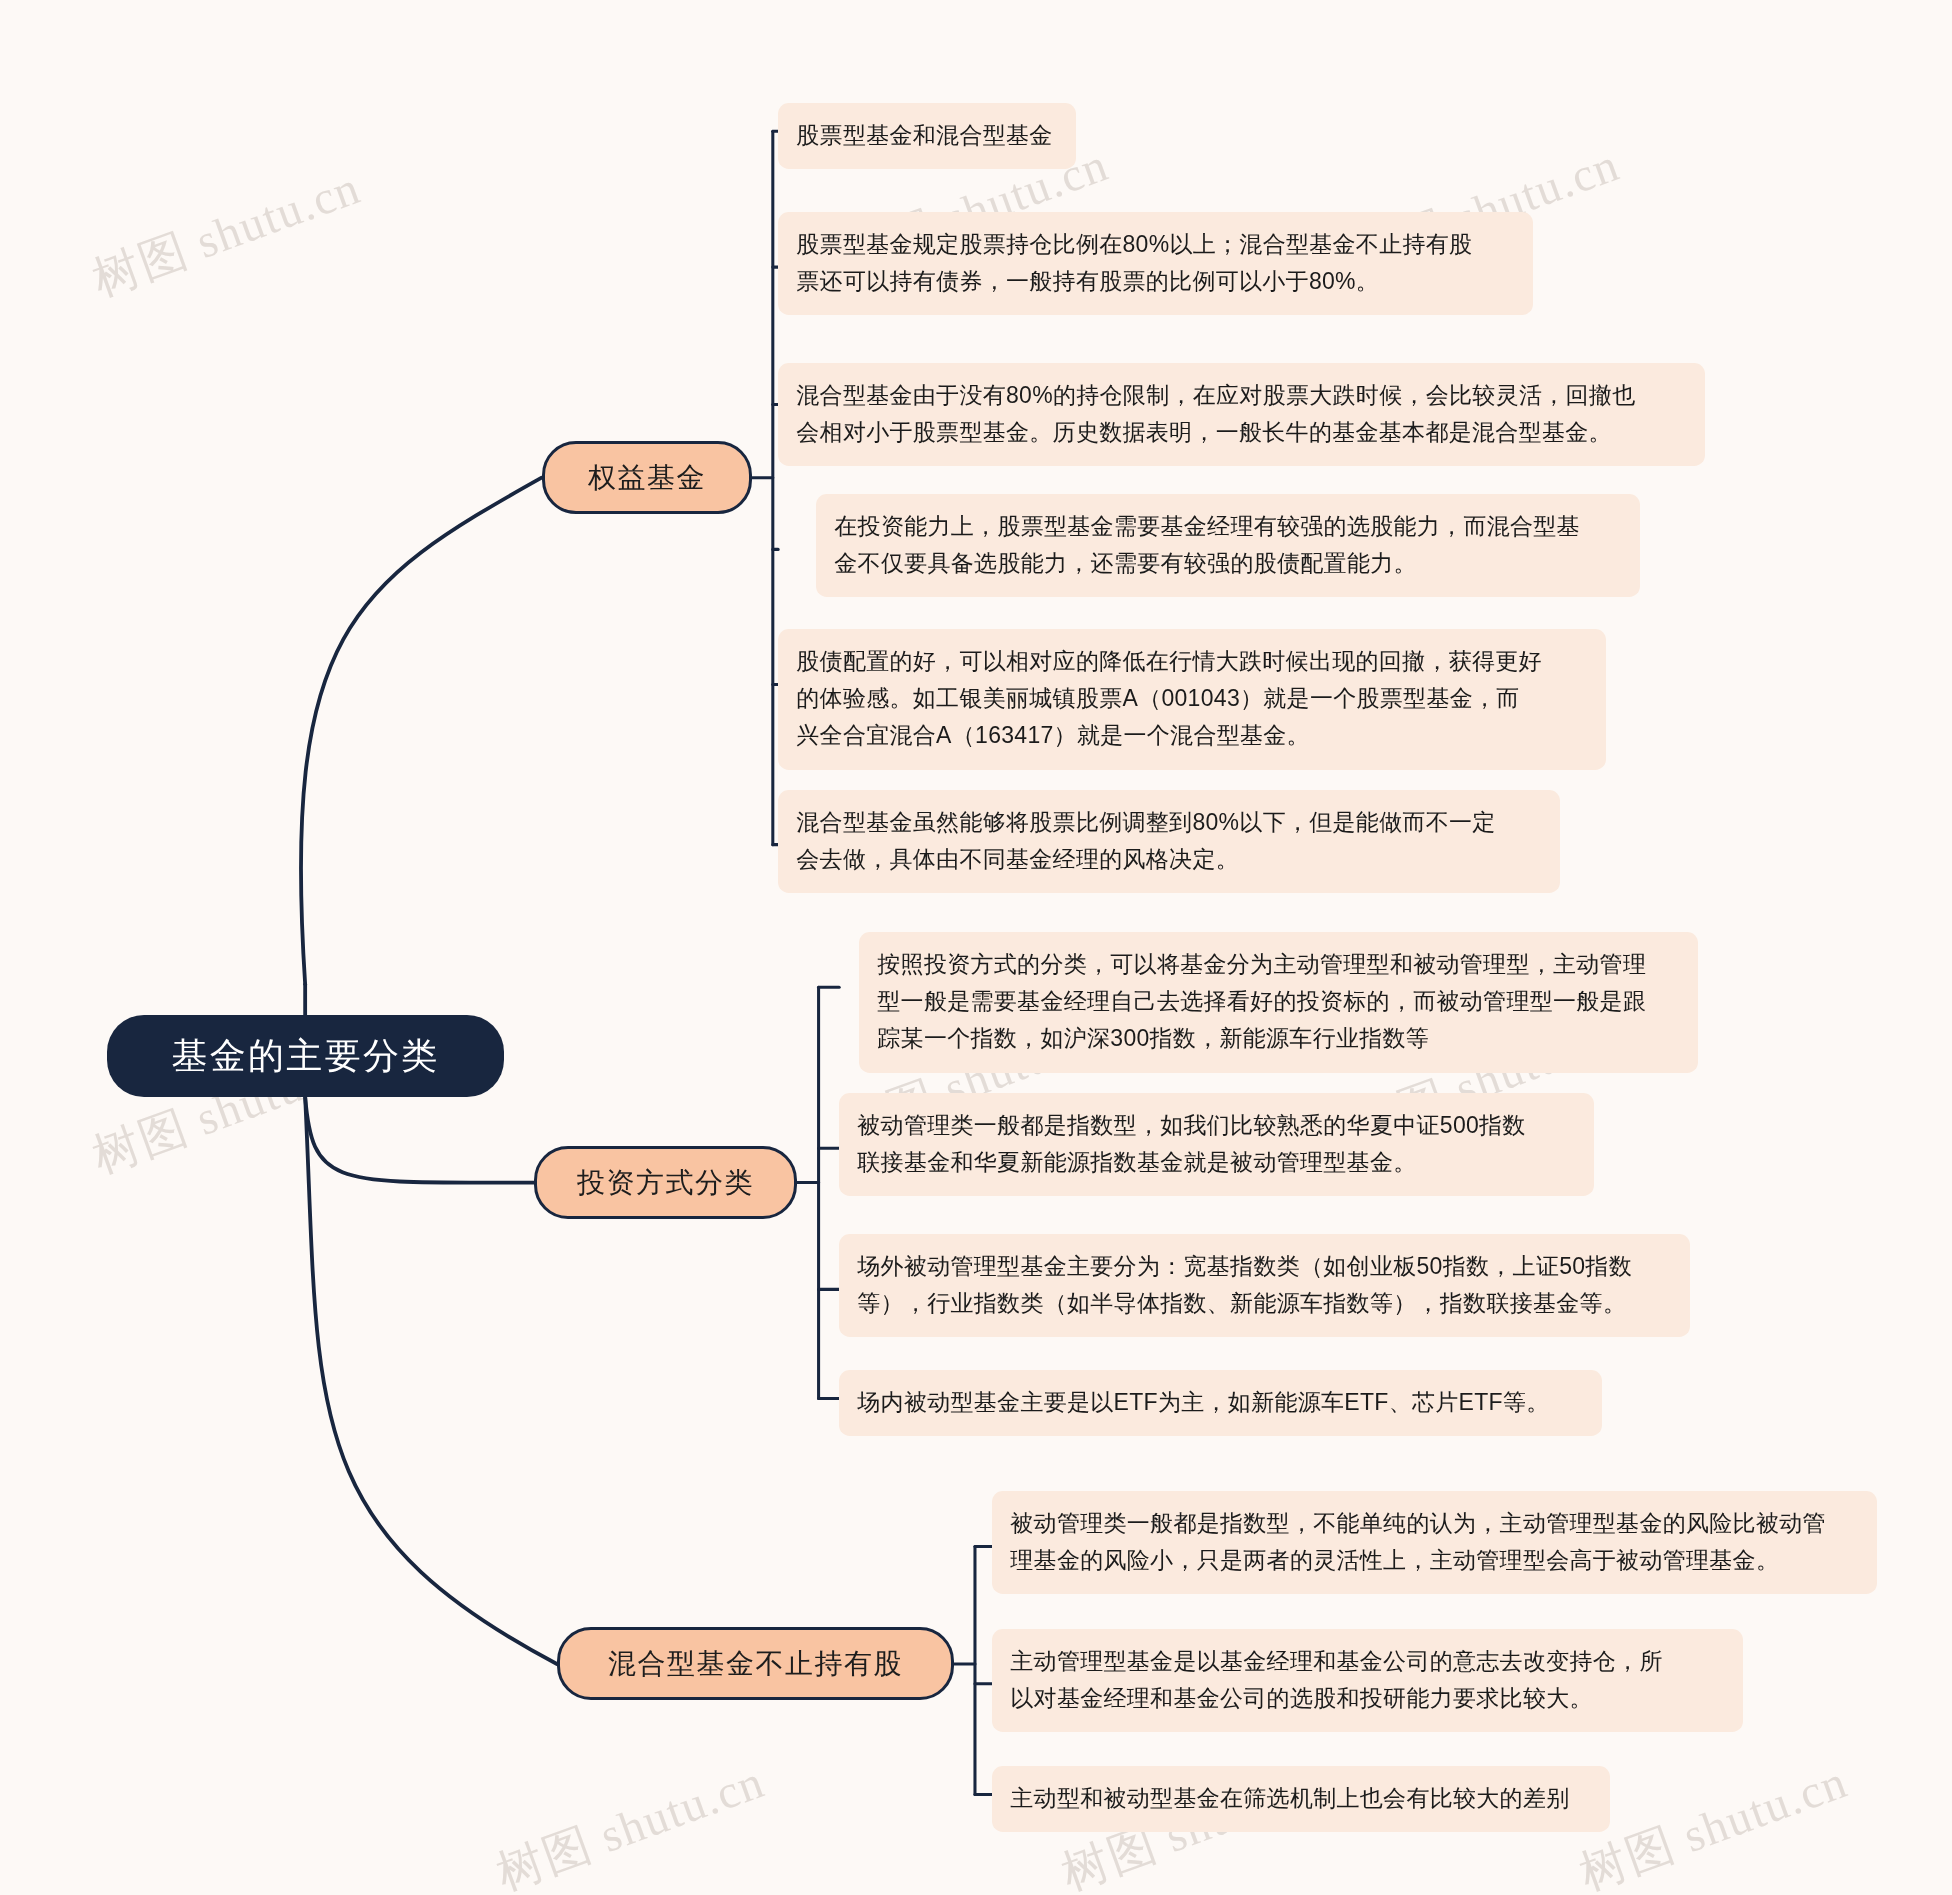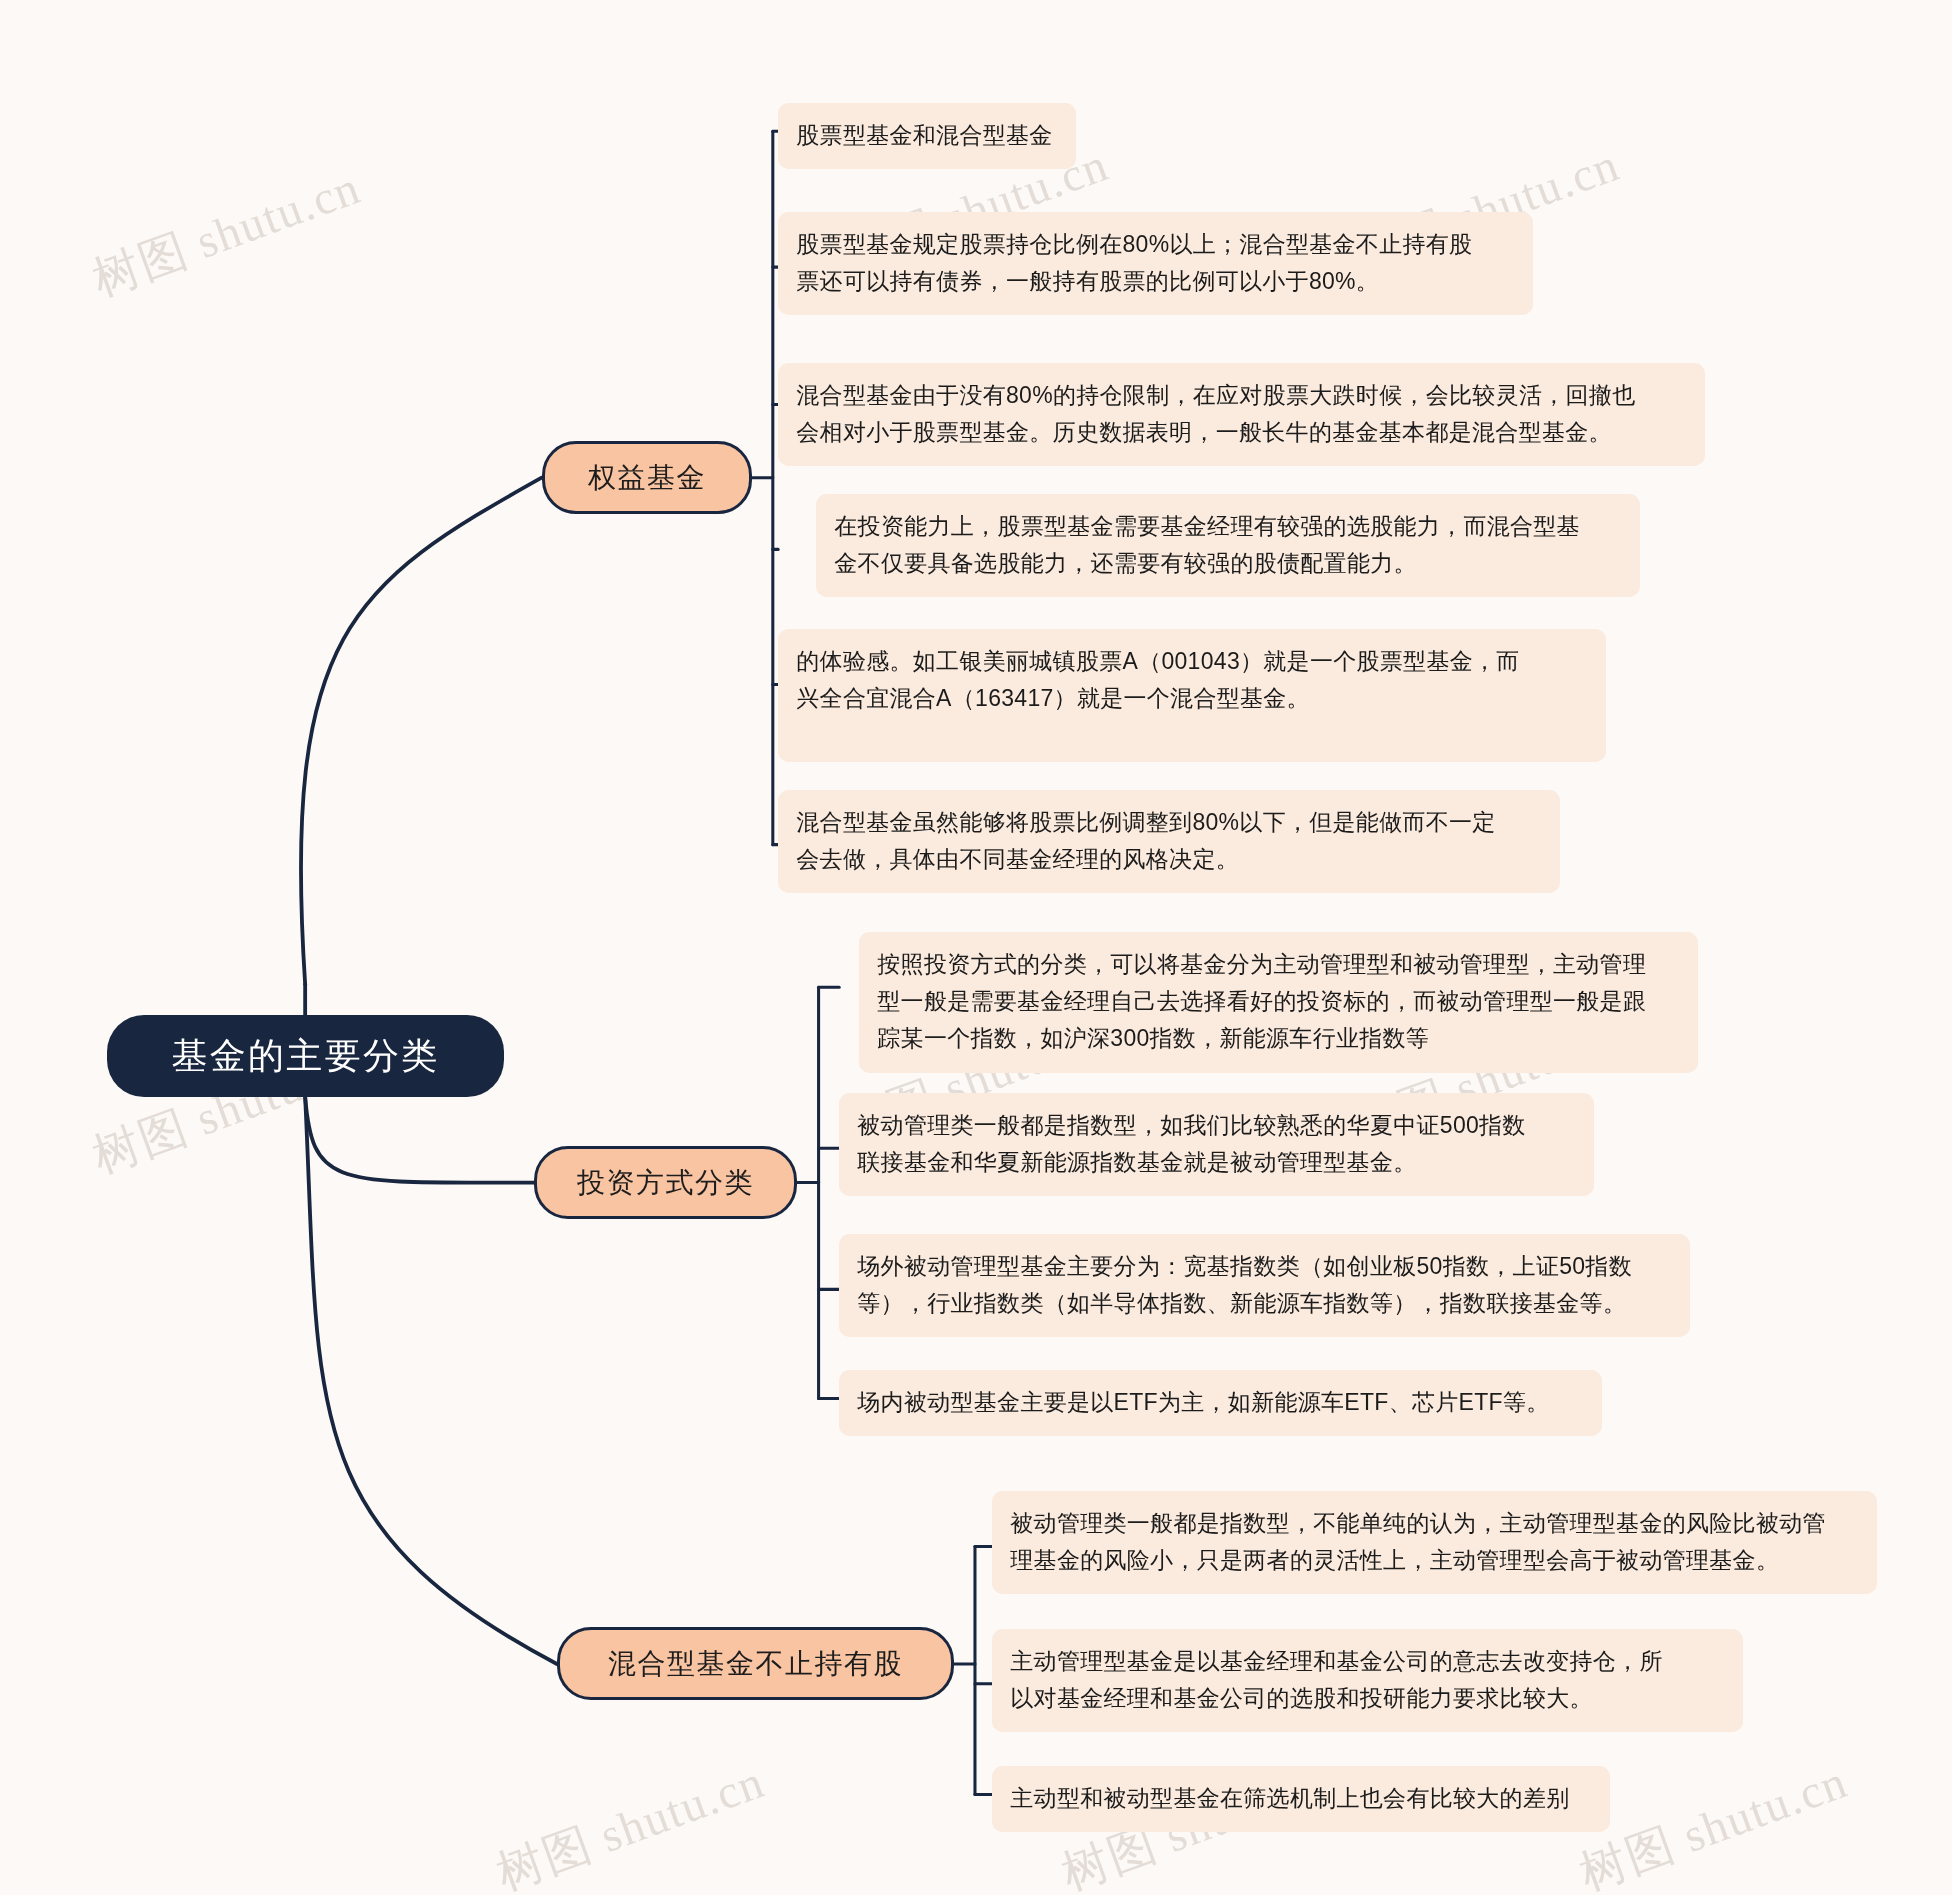--- a/index.html
+++ b/index.html
@@ -127,20 +127,21 @@
       </div>
       <div class="node leaf" style="left: 778px; top: 349px; width: 927px; min-height: 95px; margin-top: 14px;">
         <span class="ln">混合型基金由于没有80%的持仓限制，在应对股票大跌时候，会比较灵活，回撤也</span>
         <span class="ln">会相对小于股票型基金。历史数据表明，一般长牛的基金基本都是混合型基金。</span>
       </div>
       <div class="node leaf" style="left: 778px; top: 494px; width: 824px; min-height: 95px; margin-left: 38px;">
         <span class="ln">在投资能力上，股票型基金需要基金经理有较强的选股能力，而混合型基</span>
         <span class="ln">金不仅要具备选股能力，还需要有较强的股债配置能力。</span>
       </div>
       <div class="node leaf" style="left: 778px; top: 629px; width: 828px; min-height: 133px;">
+        <span class="ln">股债配置的好，可以相对应的降低在行情大跌时候出现的回撤，获得更好</span>
         <span class="ln">的体验感。如工银美丽城镇股票A（001043）就是一个股票型基金，而</span>
         <span class="ln">兴全合宜混合A（163417）就是一个混合型基金。</span>
       </div>
       <div class="node leaf" style="left: 778px; top: 790px; width: 782px; min-height: 95px;">
         <span class="ln">混合型基金虽然能够将股票比例调整到80%以下，但是能做而不一定</span>
         <span class="ln">会去做，具体由不同基金经理的风格决定。</span>
       </div>
       <div class="node branch" style="left: 534px; top: 1146px; width: 263px; height: 73px;">
         <span>投资方式分类</span>
       </div>

